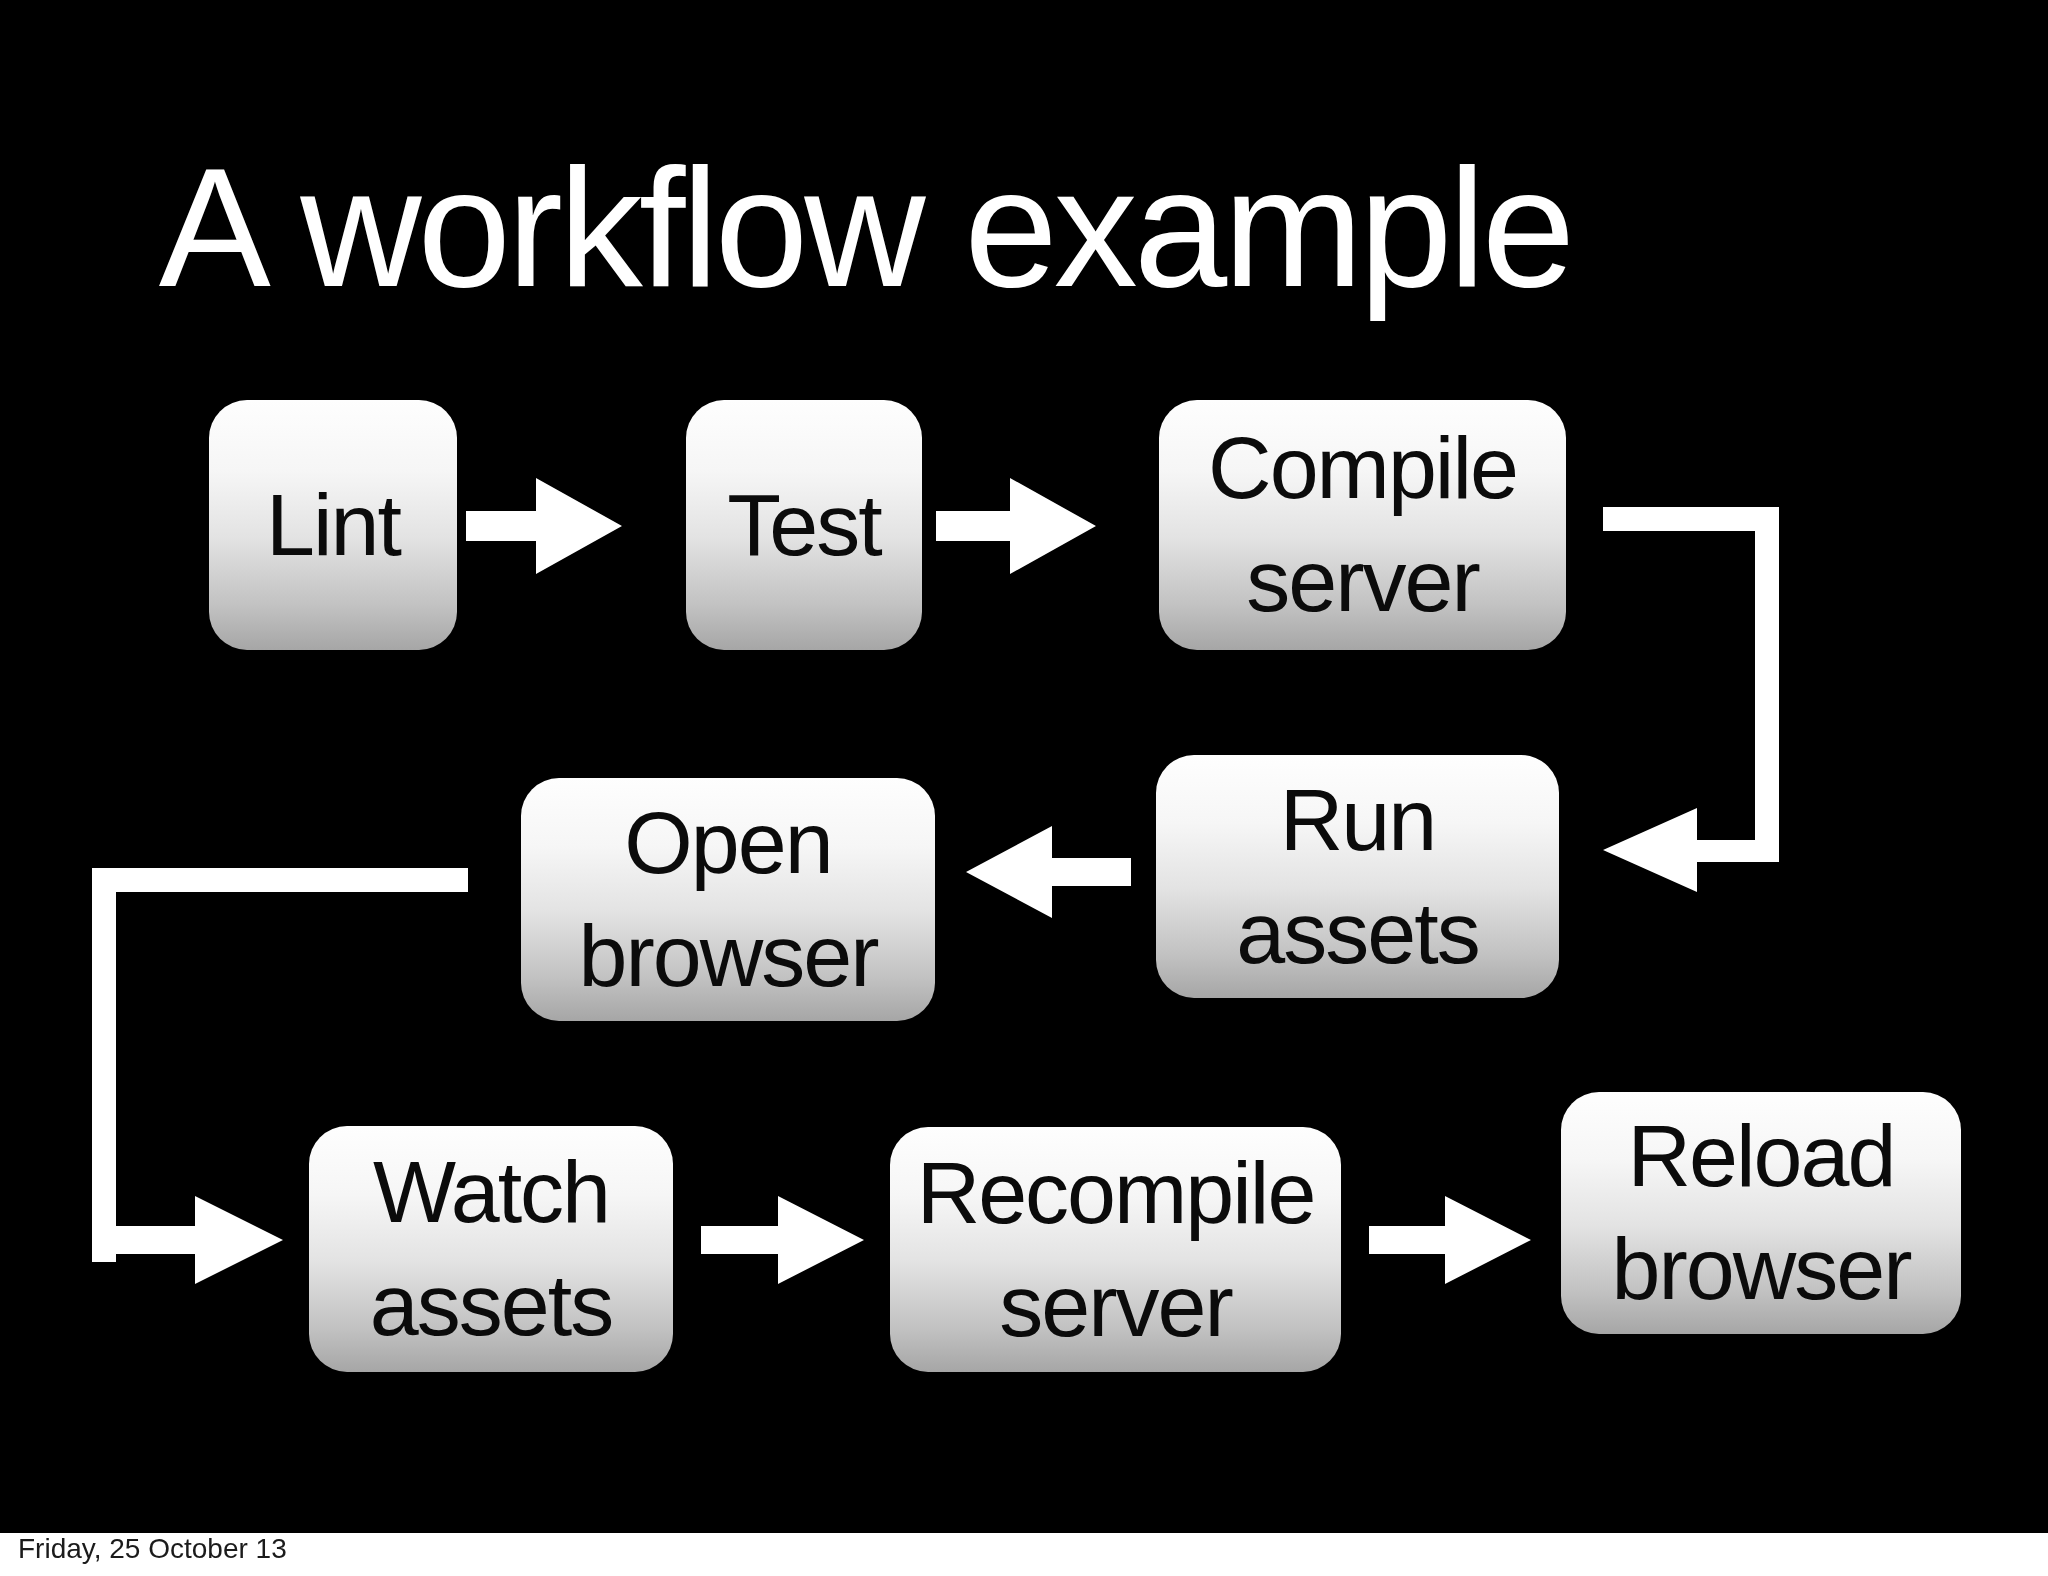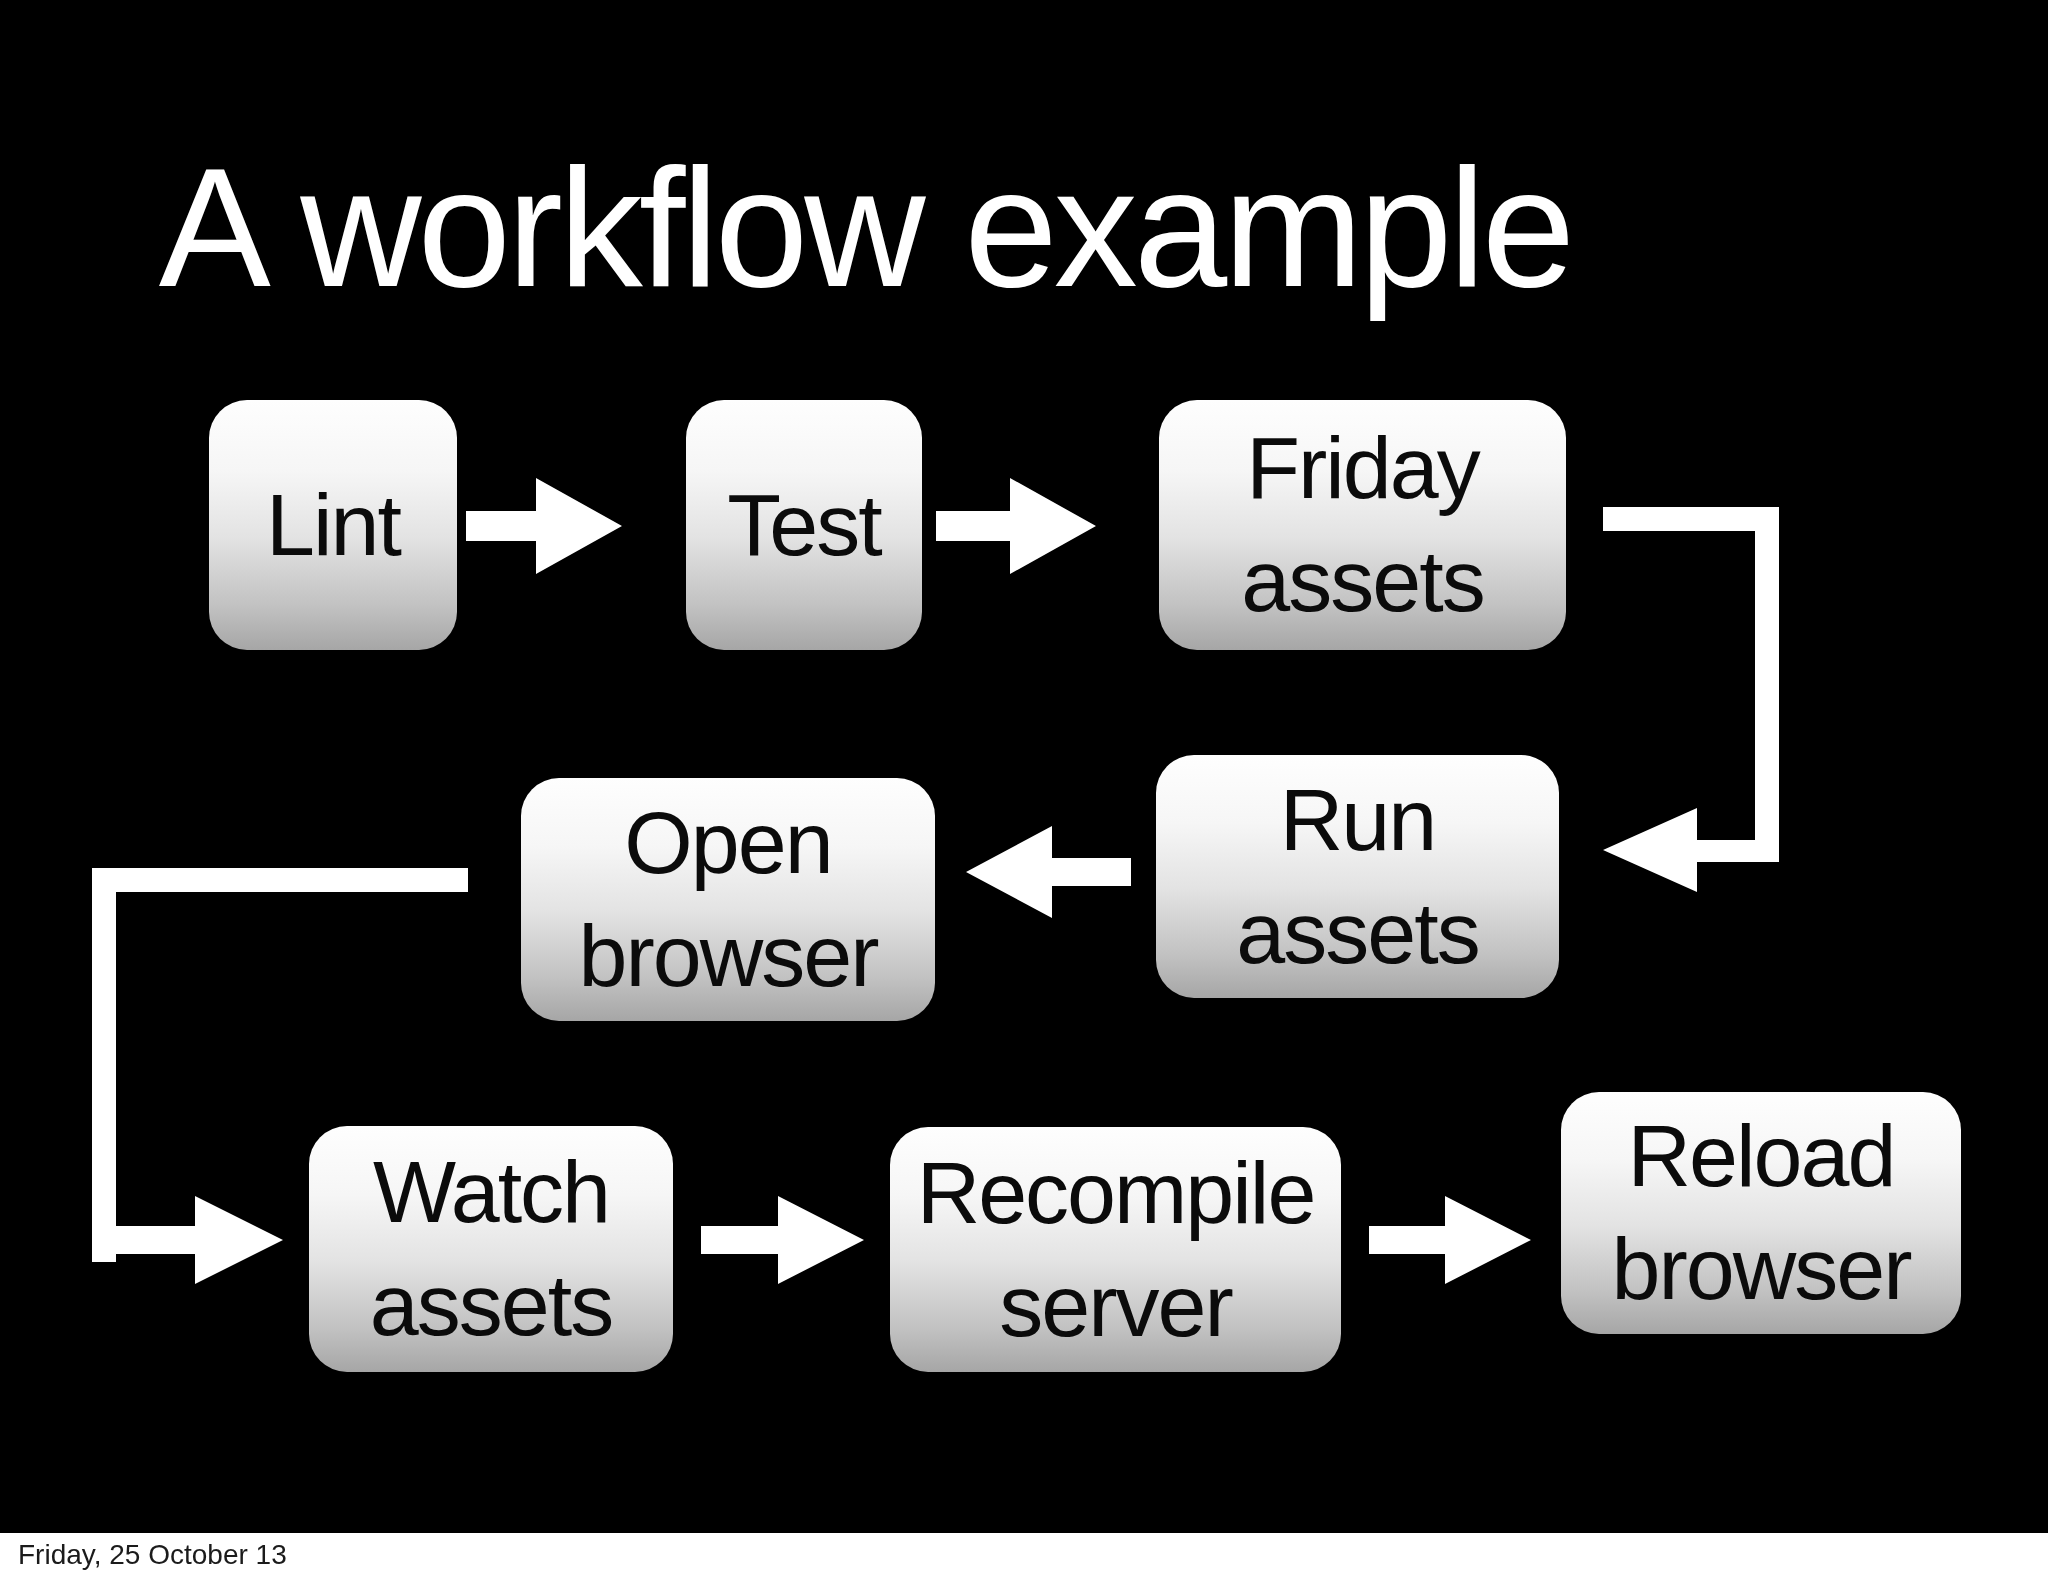--- a/index.html
+++ b/index.html
@@ -50,21 +50,21 @@
   #edges-svg{
     position:absolute;left:0;top:0;
     width:2048px;height:1533px;
     pointer-events:none;
   }
   #edges-svg polygon{ fill:var(--arrow,#ffffff); }
   #footer{
     position:absolute;left:0;top:1533px;
     width:2048px;height:43px;
     background:var(--footer-bg,#ffffff);
-    display:flex;align-items:center;
+    display:flex;align-items:flex-start;
   }
   .footer-date{
     margin-left:18px;
     font-size:28px;
     color:var(--footer-text,#1b1b1b);
     letter-spacing:0;
   }
 </style>
 </head>
 <body>
@@ -84,21 +84,21 @@
       <polygon points="1369,1226 1445,1226 1445,1196 1531,1240 1445,1284 1445,1254 1369,1254"></polygon>
     </svg>
 
     <div class="node n-lint">
       <span class="node-label">Lint</span>
     </div>
     <div class="node n-test">
       <span class="node-label">Test</span>
     </div>
     <div class="node n-compile">
-      <span class="node-label">Friday assets</span>
+      <span class="node-label">Compile server</span>
     </div>
     <div class="node n-open">
       <span class="node-label">Open browser</span>
     </div>
     <div class="node n-run">
       <span class="node-label">Run assets</span>
     </div>
     <div class="node n-watch">
       <span class="node-label">Watch assets</span>
     </div>

